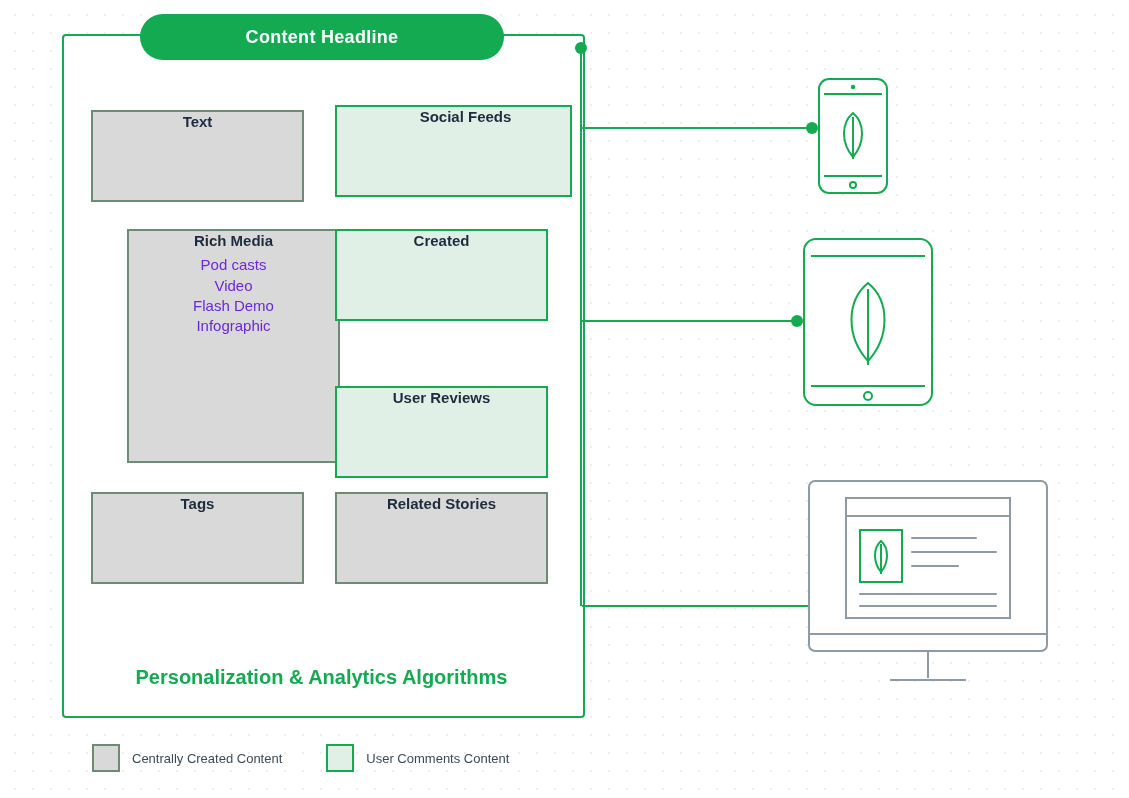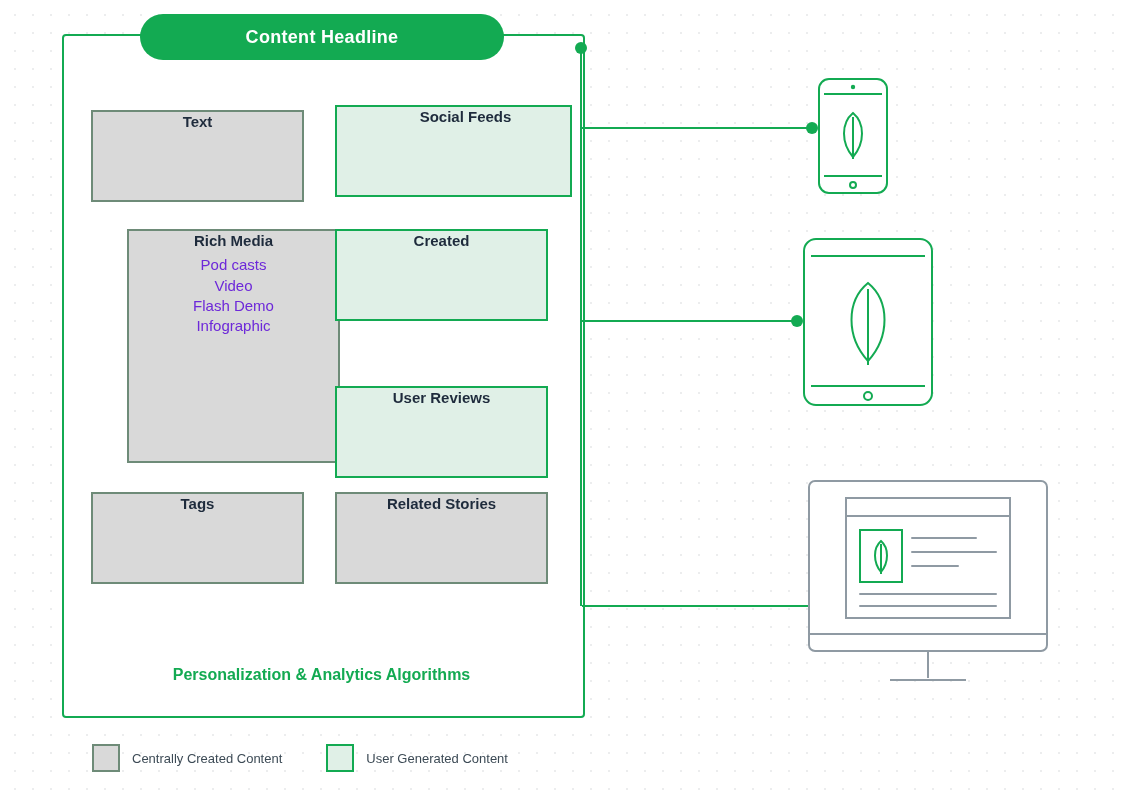--- a/index.html
+++ b/index.html
@@ -80,21 +80,21 @@
   .box-sub{font-weight:400;color:#6d28d9;margin-top:4px;}
 
   .central{ background:var(--grey-box); border-color:var(--grey-border); }
   .ugc    { background:var(--pale-green); border-color:var(--green); }
 
   
   .panel-footer{
     position:absolute;
     left:0;right:0;bottom:22px;
     text-align:center;
-    font-size:16px;
+    font-size:20px;
     font-weight:700;
     color:var(--green);
   }
 
   
   .legend{
     position:absolute;
     left:92px;
     top:744px;
     display:flex;
@@ -166,21 +166,21 @@
 
   <div class="panel-footer" style="position:absolute;left:62px;width:519px;top:666px;">Personalization &amp; Analytics Algorithms</div>
 
   <div class="legend">
     <div class="legend-item">
       <span class="swatch central"></span>
       <span>Centrally Created Content</span>
     </div>
     <div class="legend-item">
       <span class="swatch ugc"></span>
-      <span>User Generated Content</span>
+      <span>User Comments Content</span>
     </div>
   </div>
 
   <div class="device" style="left:818px;top:78px;">
     <svg width="70" height="116" viewBox="0 0 70 116">
       <rect x="1" y="1" width="68" height="114" rx="10" fill="#fff" stroke="#13AA52" stroke-width="2"></rect>
       <line x1="6" y1="16" x2="64" y2="16" stroke="#13AA52" stroke-width="2"></line>
       <circle cx="35" cy="9" r="2.2" fill="#13AA52"></circle>
       <line x1="6" y1="98" x2="64" y2="98" stroke="#13AA52" stroke-width="2"></line>
       <circle cx="35" cy="107" r="3" fill="none" stroke="#13AA52" stroke-width="2"></circle>

